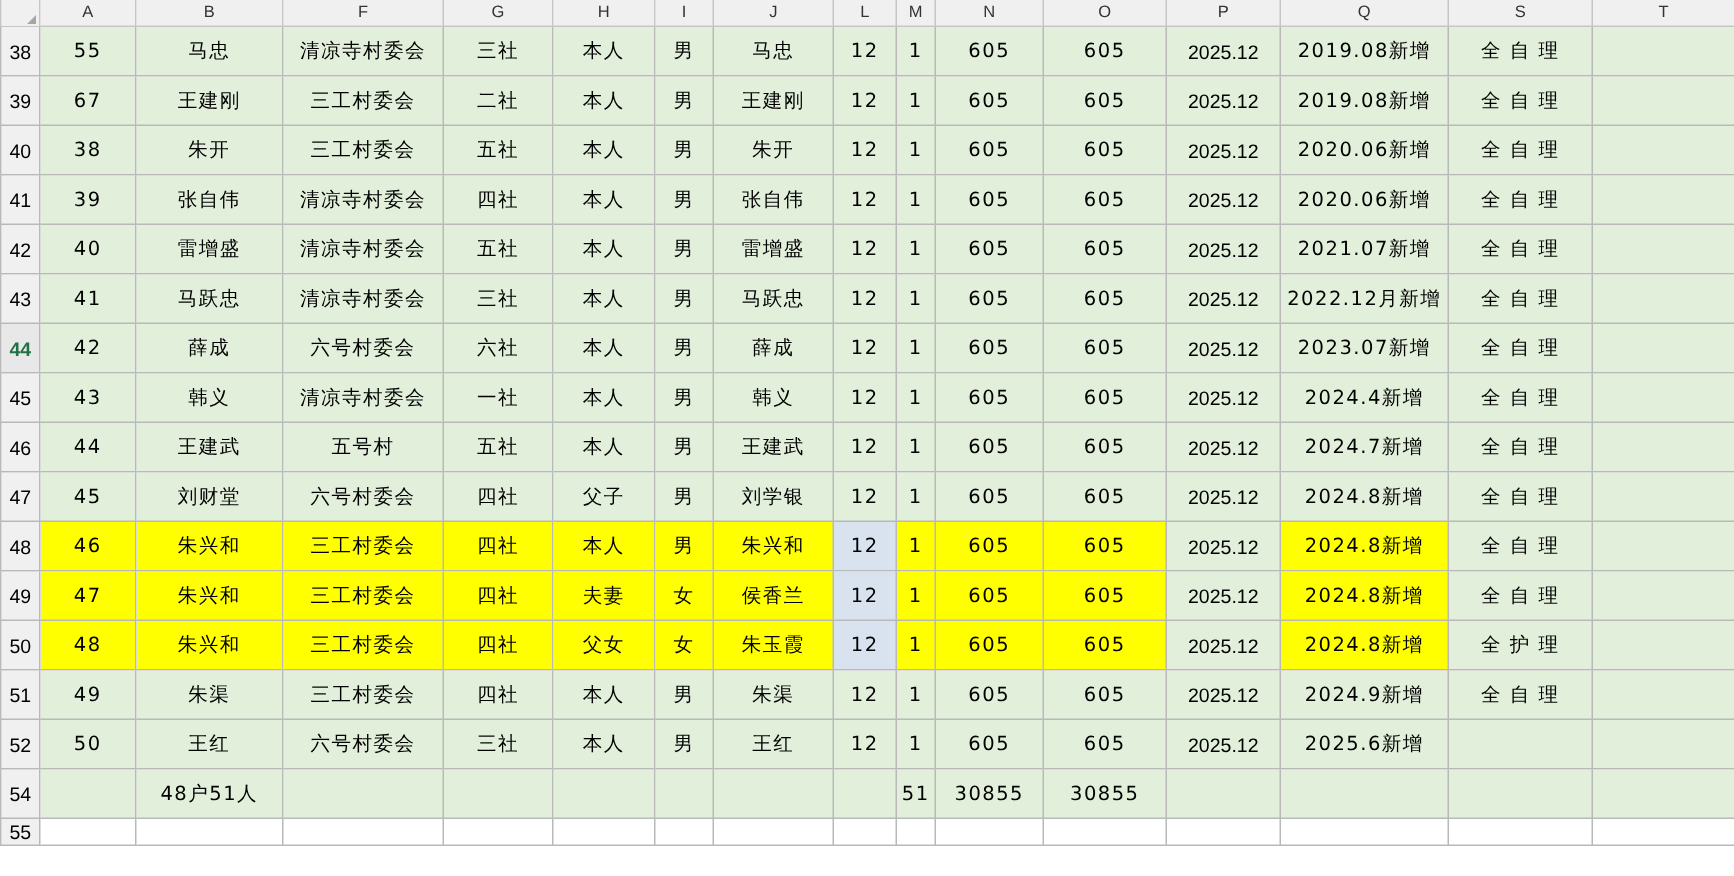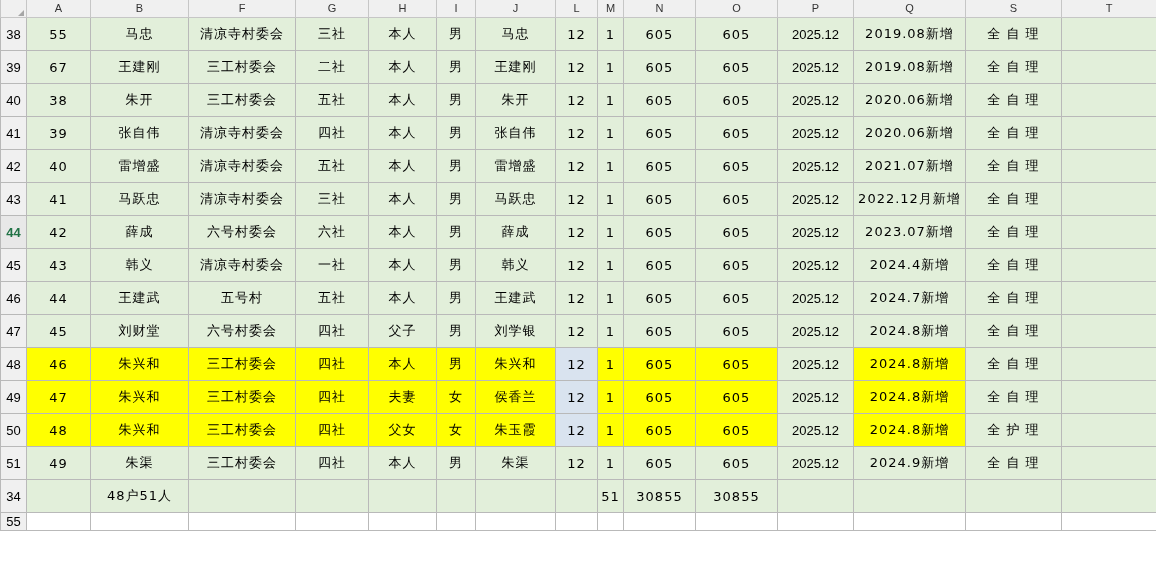--- a/index.html
+++ b/index.html
@@ -396,21 +396,39 @@
           <td class="data num">12</td>
           <td class="data num">1</td>
           <td class="data num">605</td>
           <td class="data num">605</td>
           <td class="data p-col">2025.12</td>
           <td class="data cjk small">2024.9新增</td>
           <td class="data cjk">全 自 理</td>
           <td class="data"></td>
         </tr>
         <tr>
-          <td class="rowhead">34</td>
+          <td class="rowhead">52</td>
+          <td class="data num">50</td>
+          <td class="data cjk">王红</td>
+          <td class="data cjk">六号村委会</td>
+          <td class="data cjk">三社</td>
+          <td class="data cjk">本人</td>
+          <td class="data cjk">男</td>
+          <td class="data cjk">王红</td>
+          <td class="data num">12</td>
+          <td class="data num">1</td>
+          <td class="data num">605</td>
+          <td class="data num">605</td>
+          <td class="data p-col">2025.12</td>
+          <td class="data cjk small">2025.6新增</td>
+          <td class="data cjk"></td>
+          <td class="data"></td>
+        </tr>
+        <tr>
+          <td class="rowhead">54</td>
           <td class="data num"></td>
           <td class="data cjk">48户51人</td>
           <td class="data cjk"></td>
           <td class="data cjk"></td>
           <td class="data cjk"></td>
           <td class="data cjk"></td>
           <td class="data cjk"></td>
           <td class="data num"></td>
           <td class="data num">51</td>
           <td class="data num">30855</td>

